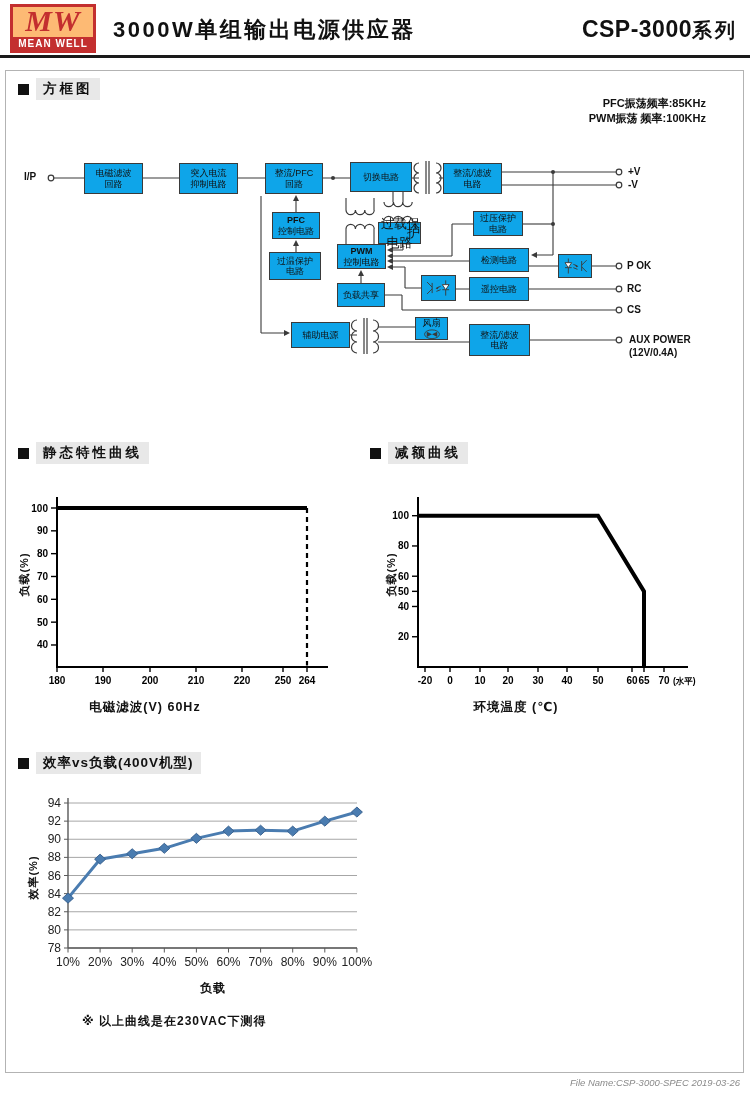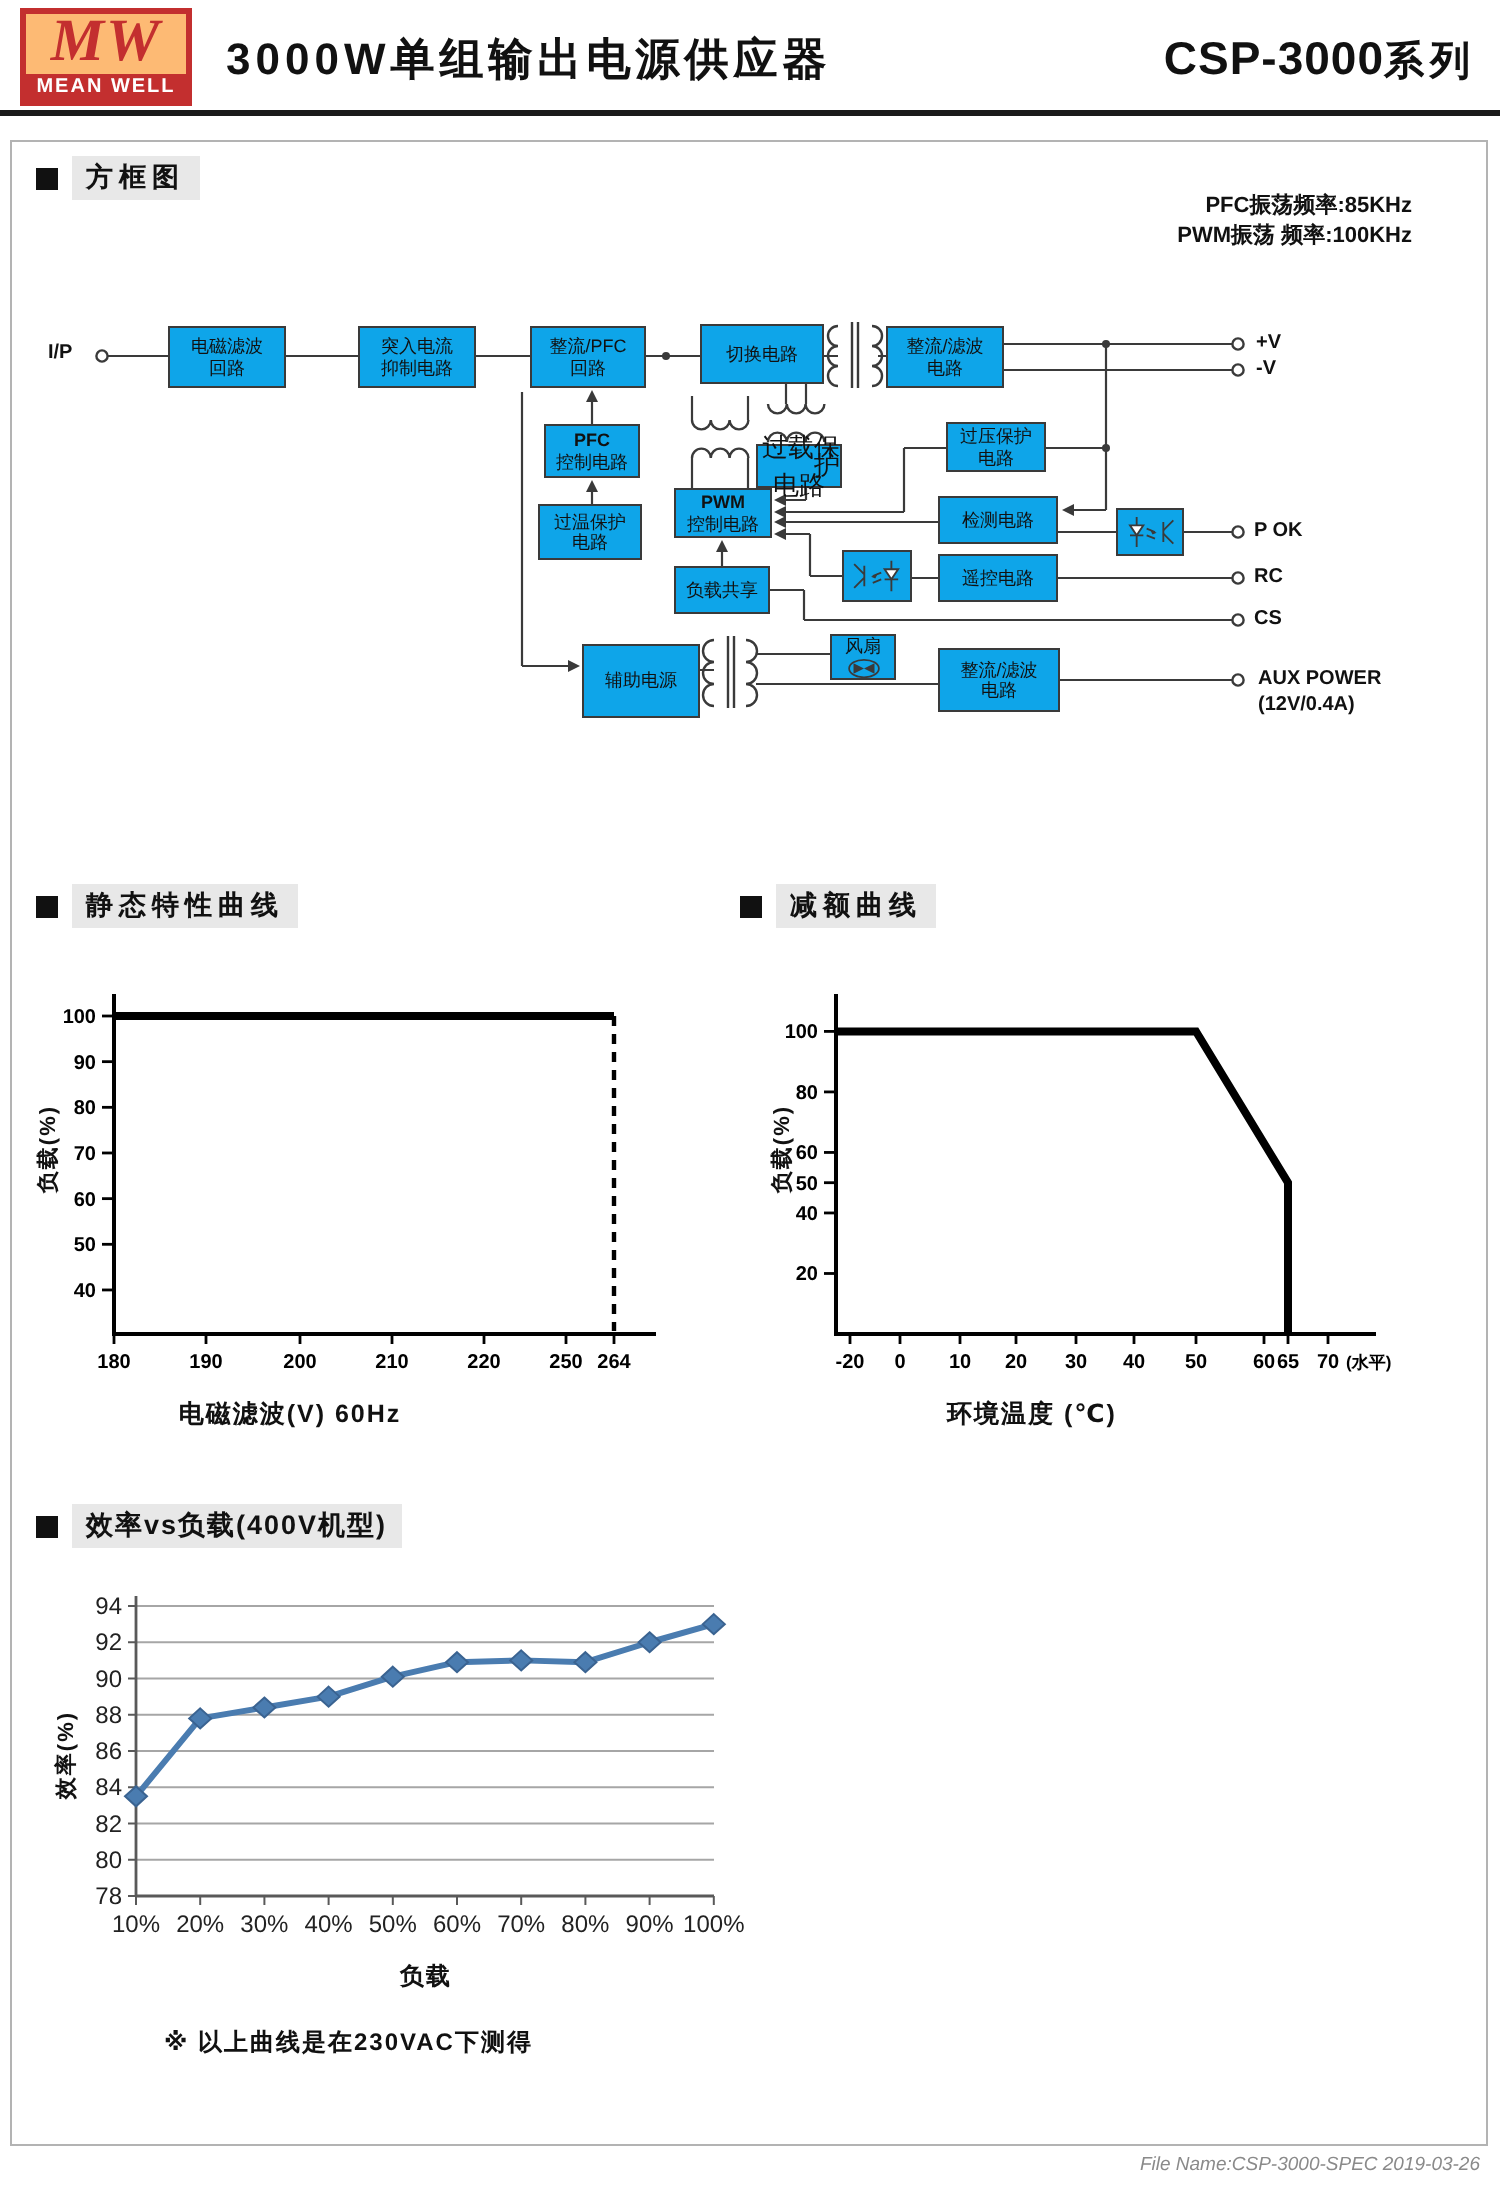--- a/index.html
+++ b/index.html
@@ -204,21 +204,21 @@
           <path d="M26 4 V9 M22 15 H30 M26 15 V22"></path>
           <polygon points="22,9 30,9 26,15" fill="#fff"></polygon>
           <path d="M20 11 L15 13 M20 15 L15 17"></path>
         </g>
         <polygon points="14,13.5 18,11.5 16.5,14.5" fill="#3a3a3a"></polygon>
       </svg>
     </div>
     <div class="bx" style="left:337px;top:193px;width:48px;height:24px;">
         <span>负载共享</span>
       </div>
-    <div class="bx" style="left:291px;top:232px;width:59px;height:37px;">
+    <div class="bx" style="left:291px;top:232px;width:59px;height:26px;">
         <span>辅助电源</span>
       </div>
     <div class="bx" style="left:415px;top:227px;width:33px;height:23px;">
       <span>风扇</span>
       <svg width="20" height="11" viewBox="0 0 22 12">
         <ellipse cx="11" cy="6" rx="8.5" ry="5" fill="none" stroke="#3a3a3a" stroke-width="1"></ellipse>
         <path d="M5 3 L11 6 L5 9 Z M17 3 L11 6 L17 9 Z" fill="#3a3a3a"></path>
       </svg>
     </div>
     <div class="bx" style="left:469px;top:234px;width:61px;height:32px;">

